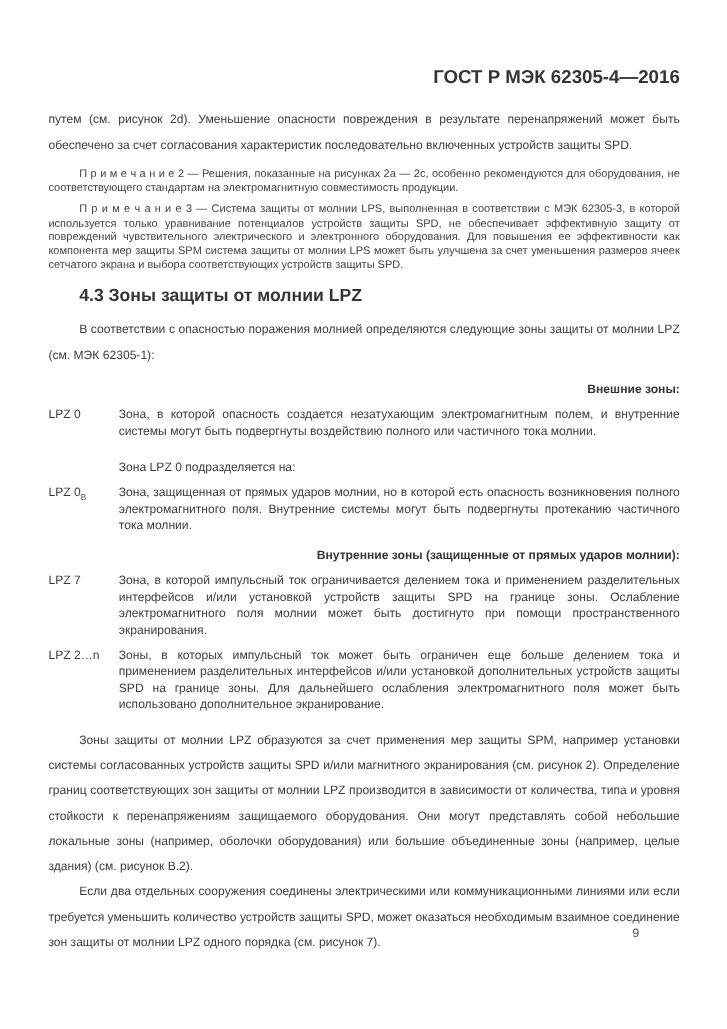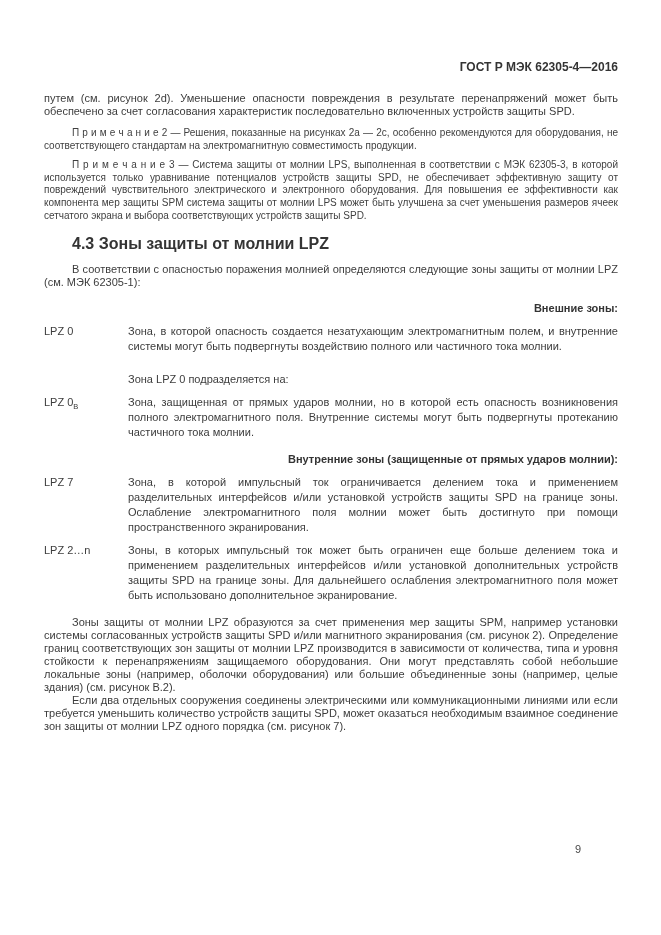--- a/index.html
+++ b/index.html
@@ -17,26 +17,26 @@
   .content {
     position: absolute;
     left: 44px;
     top: 0;
     width: 574px;
   }
   .doc-header {
     margin-top: 60px;
     text-align: right;
     font-weight: 700;
-    font-size: 12px;
+    font-size: 17px;
     color: #343434;
   }
   p { margin: 0; }
   .body-p {
-    line-height: 13px;
+    line-height: 23px;
     text-align: justify;
   }
   .intro-p { margin-top: 18px; }
   .note-p {
     font-size: 10px;
     line-height: 12.6px;
     text-align: justify;
     text-indent: 28px;
     color: #3f3f3f;
   }
@@ -49,21 +49,21 @@
     color: #343434;
   }
   .sec-intro { margin-top: 10px; text-indent: 28px; }
   .group-label {
     margin-top: 12px;
     font-weight: 700;
     line-height: 15px;
     color: #343434;
     text-align: right;
   }
-  .def-row { display: flex; margin-top: 8px; gap: 20px; }
+  .def-row { display: flex; margin-top: 8px; }
   .def-term {
     width: 64px;
     flex: none;
     line-height: 15px;
     white-space: nowrap;
   }
   .def-term sub { font-size: 7.5px; }
   .def-desc { flex: 1; }
   .def-desc .body-p { line-height: 15px; }
   .def-extra { margin-top: 18px; }

